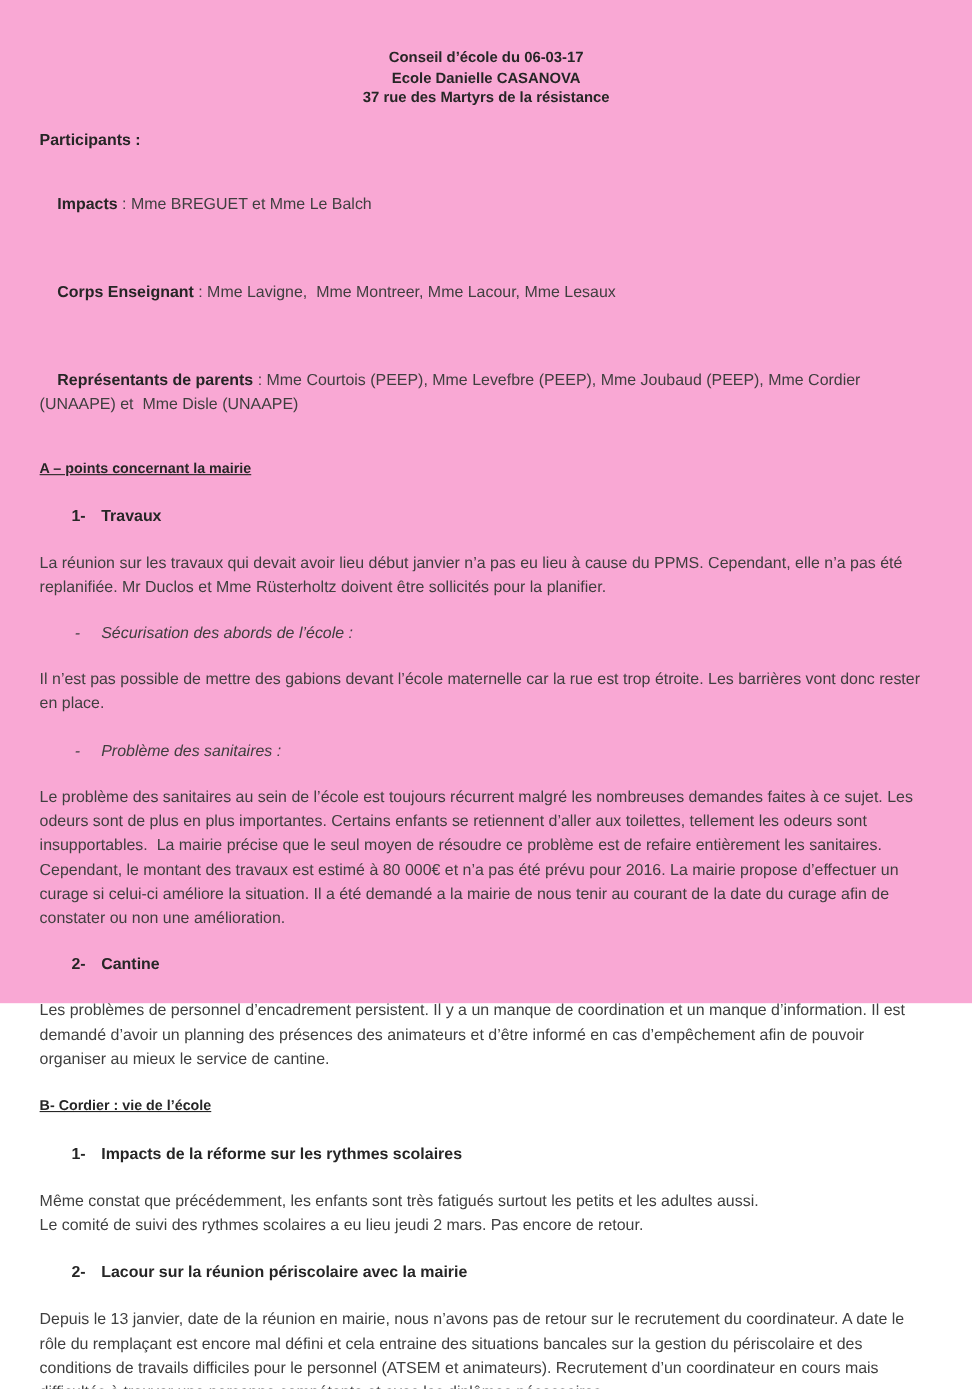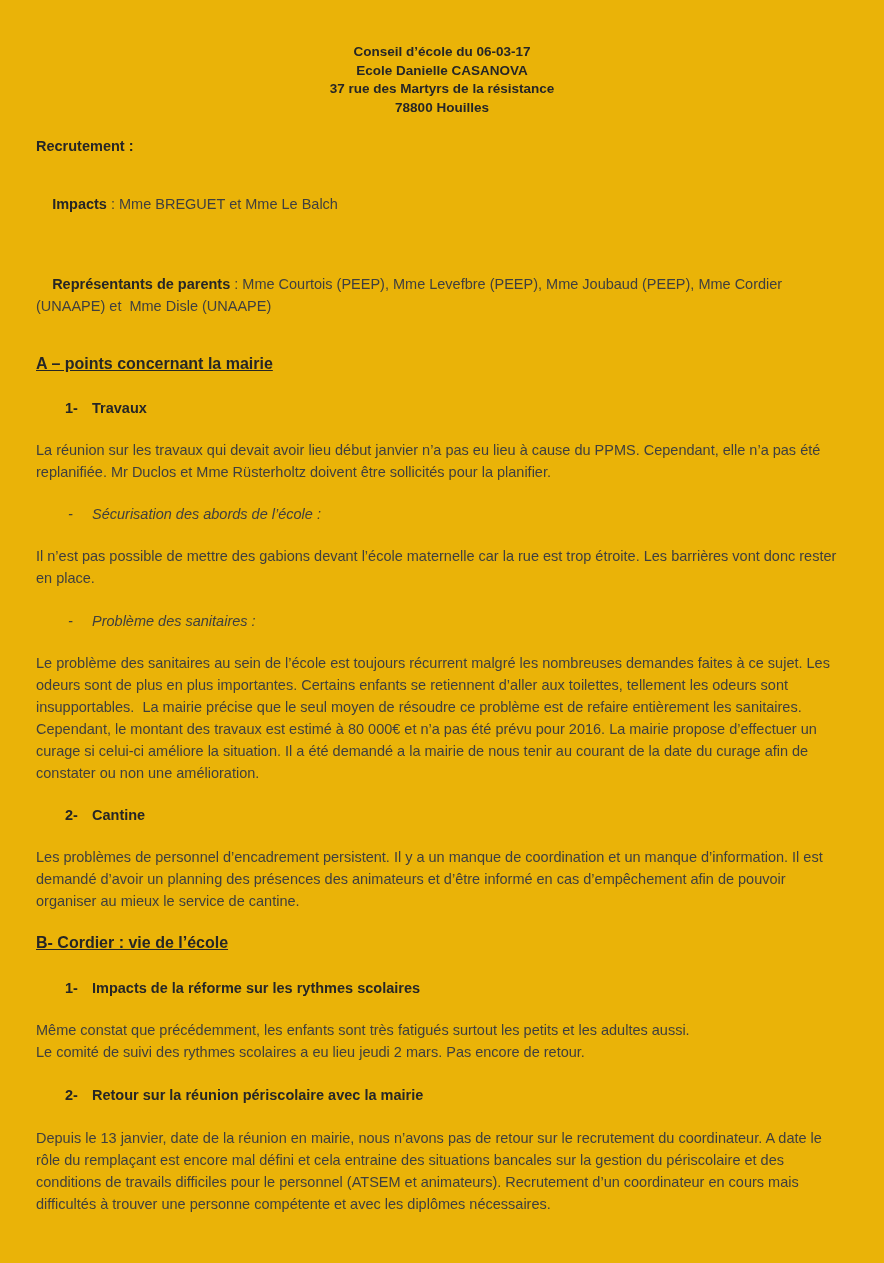--- a/index.html
+++ b/index.html
@@ -6,23 +6,23 @@
   body {
     width: 884px;
     height: 1263px;
     font-family: "Liberation Sans", sans-serif;
     color: #3f3f3f;
     overflow: hidden;
   }
   .page {
     box-sizing: border-box;
     width: 884px;
-    height: 1263px;
+    height: 912px;
     padding: 43px 36px 0 36px;
-    background: #eab308;
+    background: #f9a8d4;
   }
   .pre { white-space: pre-wrap; }
 
   
   .doc-header {
     text-align: center;
     font-weight: bold;
     color: #262626;
     font-size: 13.5px;
     line-height: 18.5px;
@@ -31,21 +31,21 @@
   
   .para {
     font-size: 14.5px;
     line-height: 22px;
     margin: 0;
   }
   .bold { font-weight: bold; color: #262626; }
 
   
   .section-heading {
-    font-size: 16px;
+    font-size: 13px;
     line-height: 22px;
     font-weight: bold;
     color: #262626;
     text-decoration: underline;
     margin: 0;
   }
 
   
   .num-heading {
     display: flex;
@@ -86,29 +86,31 @@
 </style>
 </head>
 <body>
 
 <div class="page">
 
   <div class="doc-header">
     <div>Conseil d’école du 06-03-17</div>
     <div>Ecole Danielle CASANOVA</div>
     <div>37 rue des Martyrs de la résistance</div>
-    <div>78800 Houilles</div>
   </div>
 
-  <div class="para bold mt18">Recrutement :</div>
+  <div class="para bold mt18">Participants :</div>
 
   <div class="para mt14 pre">
     <span class="bold">Impacts</span><span class="pre"> : Mme BREGUET et Mme Le Balch</span>
   </div>
 
+  <div class="para mt14 pre">
+    <span class="bold">Corps Enseignant</span><span class="pre"> : Mme Lavigne,  Mme Montreer, Mme Lacour, Mme Lesaux</span>
+  </div>
 
   <div class="para mt14 pre">
     <span class="bold">Représentants de parents</span><span class="pre"> : Mme Courtois (PEEP), Mme Levefbre (PEEP), Mme Joubaud (PEEP), Mme Cordier (UNAAPE) et  Mme Disle (UNAAPE)</span>
   </div>
 
   <div class="section-heading mt14">A – points concernant la mairie</div>
 
   <div class="num-heading mt22">
     <span class="num">1-</span>
     <span>Travaux</span>
@@ -137,17 +139,17 @@
 
   <div class="num-heading mt23">
     <span class="num">1-</span>
     <span>Impacts de la réforme sur les rythmes scolaires</span>
   </div>
   <div class="para mt2 pre">Même constat que précédemment, les enfants sont très fatigués surtout les petits et les adultes aussi.</div>
   <div class="para pre">Le comité de suivi des rythmes scolaires a eu lieu jeudi 2 mars. Pas encore de retour.</div>
 
   <div class="num-heading mt21">
     <span class="num">2-</span>
-    <span>Retour sur la réunion périscolaire avec la mairie</span>
+    <span>Lacour sur la réunion périscolaire avec la mairie</span>
   </div>
   <div class="para mt21 pre">Depuis le 13 janvier, date de la réunion en mairie, nous n’avons pas de retour sur le recrutement du coordinateur. A date le rôle du remplaçant est encore mal défini et cela entraine des situations bancales sur la gestion du périscolaire et des conditions de travails difficiles pour le personnel (ATSEM et animateurs). Recrutement d’un coordinateur en cours mais difficultés à trouver une personne compétente et avec les diplômes nécessaires.</div>
 
 </div>
 
 </body></html>

